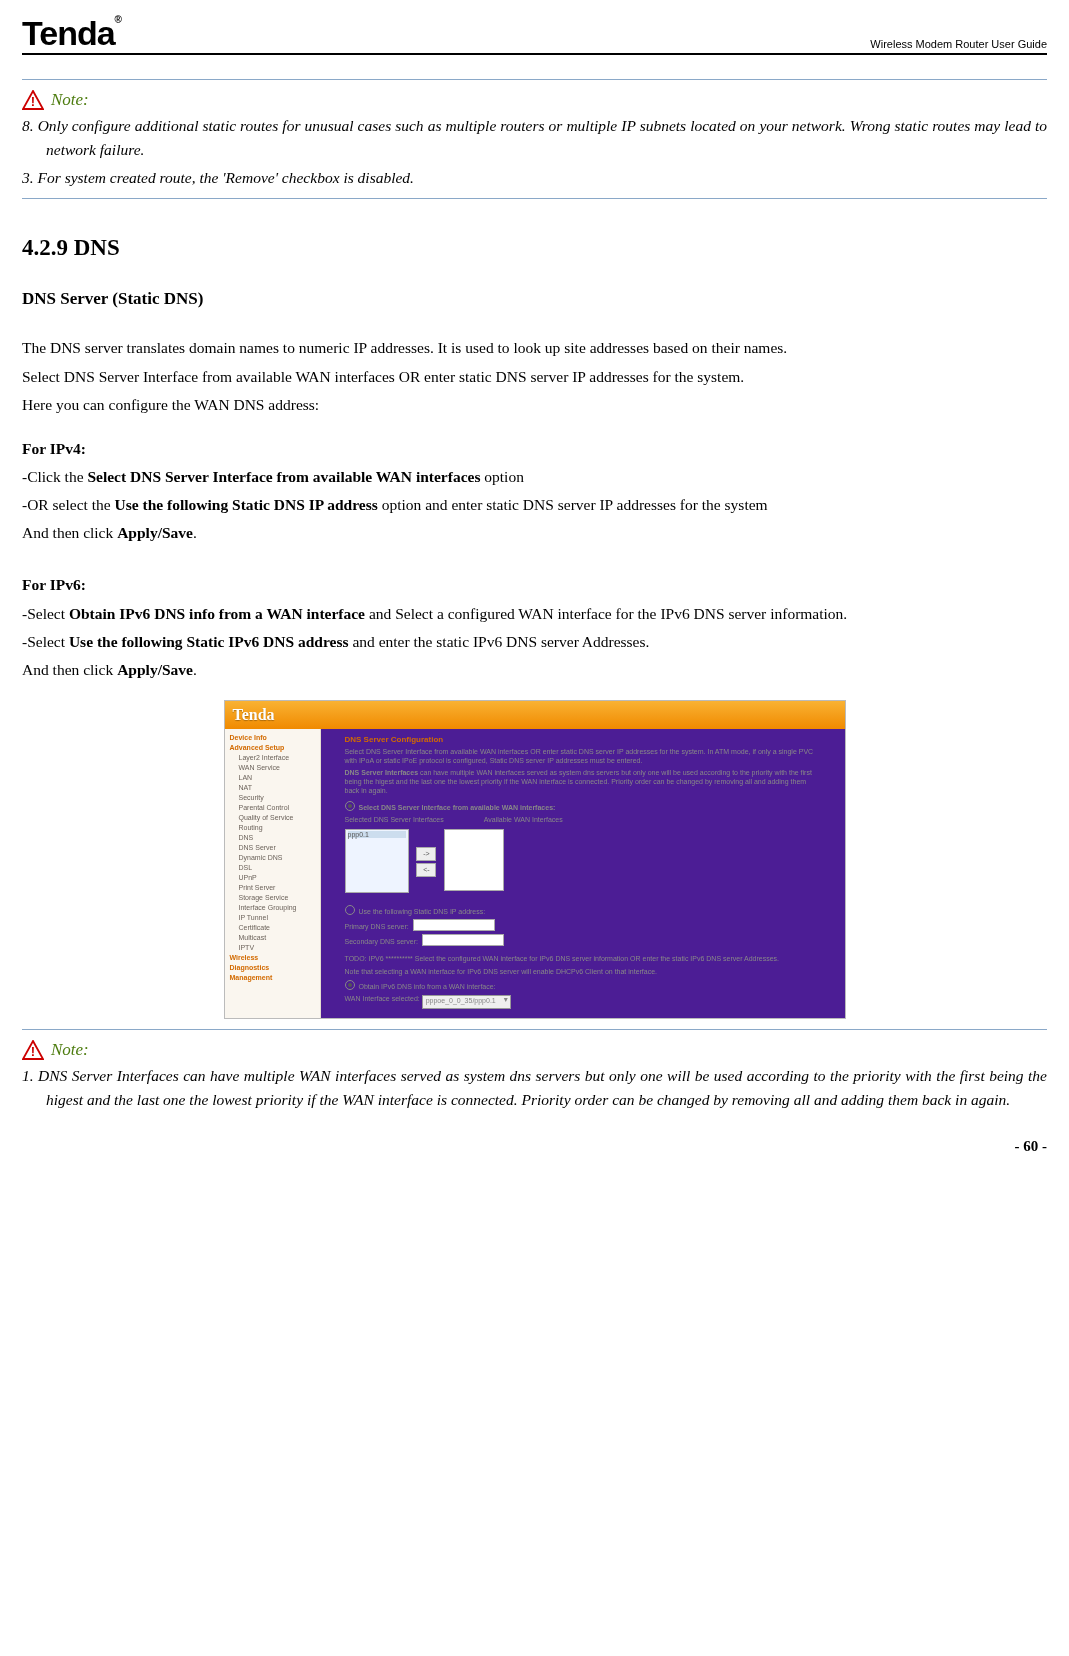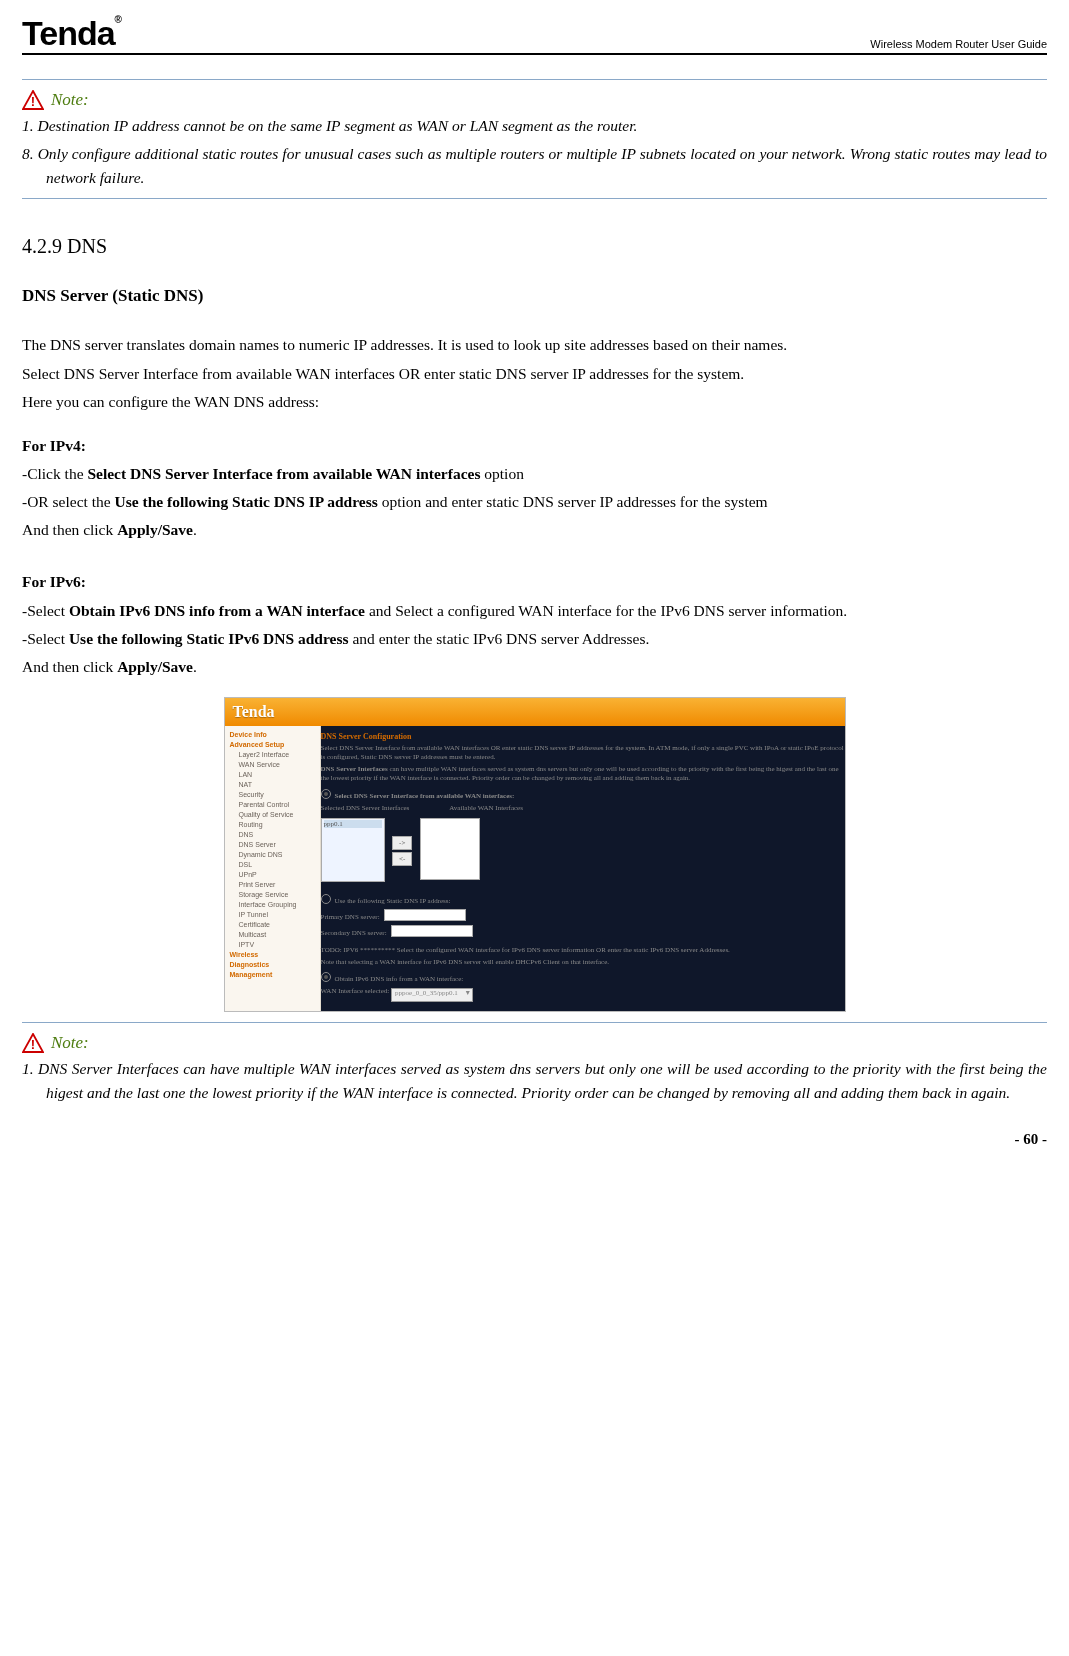--- a/index.html
+++ b/index.html
@@ -41,38 +41,38 @@
     margin: 8px 0 10px 0;
   }
   .note-label {
     color: #4d7c0f;
     font-style: italic;
     font-size: 17px;
   }
   .warn-icon svg { vertical-align: -5px; margin-right:3px; }
   .note-block p { margin:4px 0; font-style: italic; line-height:1.55; text-align: justify;}
   .note-block p.indent { padding-left:24px; text-indent:-24px; }
-  h2.sec { font-size: 20px; font-weight: normal; margin:36px 0 28px 0; }
+  h2.sec { font-size: 23px; font-weight: bold; margin:36px 0 28px 0; }
   h3.sub { font-size: 17px; font-weight: bold; margin:18px 0 26px 0; }
   p.body { margin:4px 0; line-height:1.7; text-align: justify;}
   p.body.tight { line-height:1.55; }
   .bold { font-weight:bold; }
   .screenshot-wrap { text-align:center; margin:18px 0 10px 0; }
   .screenshot {
     display:inline-block; width:620px; border:1px solid #bbb; background:#fff; text-align:left;
     font-family: Arial, sans-serif; font-size:7px; color:#555;
   }
   .ss-topbar { height:28px; background:linear-gradient(#f9b233,#f08a00); display:flex; align-items:center; padding:0 8px;}
   .ss-topbar .ss-logo { font-family:"Brush Script MT",cursive; color:#fff; font-size:16px; font-weight:bold; text-shadow:0 1px 1px rgba(0,0,0,.3);}
   .ss-body { display:flex; }
   .ss-sidebar { width:95px; background:#faf6ef; border-right:1px solid #e4ddd0; padding:4px 0 6px 0;}
   .ss-sidebar div { padding:1.5px 5px; color:#6b625a; white-space:nowrap; overflow:hidden; }
   .ss-sidebar div.l0 { color:#d26a00; font-weight:bold; }
   .ss-sidebar div.l1 { padding-left:14px; }
-  .ss-main { flex:1; padding:6px 0; background:#0f172a; position:relative;font-family:Liberation Serif, serif; }
+  .ss-main { flex:1; padding:6px 24px; background:#4c1d95; position:relative; }
   .ss-title { color:#d26a00; font-size:8px; font-weight:bold; }
   .ss-text { color:#888; margin:3px 0; line-height:1.3; }
   .ss-radio { display:inline-block; width:8px; height:8px; border:1px solid #888; border-radius:50%; vertical-align:-1px; margin-right:4px;}
   .ss-radio.sel::after { content:""; display:block; width:4px; height:4px; background:#555; border-radius:50%; margin:2px;}
   .ss-listbox { display:inline-block; width:58px; height:60px; border:1px solid #aaa; background:#fff; vertical-align:top; margin:2px 0;}
   .ss-listbox.sel { background:#eef4ff; }
   .ss-arrowbtns { display:inline-block; vertical-align:top; margin:18px 6px 0 6px; }
   .ss-arrowbtns div { width:18px; height:12px; border:1px solid #aaa; background:#eee; margin:2px 0; font-size:7px; text-align:center; line-height:12px;}
   .ss-field { display:inline-block; width:80px; height:10px; border:1px solid #aaa; background:#fff; margin-left:4px; vertical-align:-2px;}
   .ss-select { display:inline-block; height:12px; border:1px solid #999; background:#efefef; font-size:7px; padding:0 14px 0 3px; position:relative; vertical-align:-2px;}
@@ -89,22 +89,22 @@
 
 <hr class="hr-line">
 <div>
   <span class="warn-icon">
     <svg width="22" height="20">
         <polygon points="11,1 21,19 1,19" fill="none" stroke="#c00" stroke-width="1.8"></polygon>
         <text x="11" y="16" text-anchor="middle" font-size="13" font-family="Arial" fill="#c00" font-weight="bold">!</text>
       </svg>
   </span><span class="note-label">Note:</span>
   <div class="note-block">
-    <p class="indent">1. Destination IP address cannot be on the same IP segment as WAN or LAN segment as the router.</p>
     <p class="indent">8. Only configure additional static routes for unusual cases such as multiple routers or multiple IP subnets located on your network. Wrong static routes may lead to network failure.</p>
+    <p class="indent">3. For system created route, the 'Remove' checkbox is disabled.</p>
   </div>
 </div>
 <hr class="hr-line2">
 
 <h2 class="sec">4.2.9 DNS</h2>
 <h3 class="sub">DNS Server (Static DNS)</h3>
 
 <p class="body">The DNS server translates domain names to numeric IP addresses. It is used to look up site addresses based on their names.</p>
 <p class="body tight">Select DNS Server Interface from available WAN interfaces OR enter static DNS server IP addresses for the system.</p>
 <p class="body tight">Here you can configure the WAN DNS address:</p>

